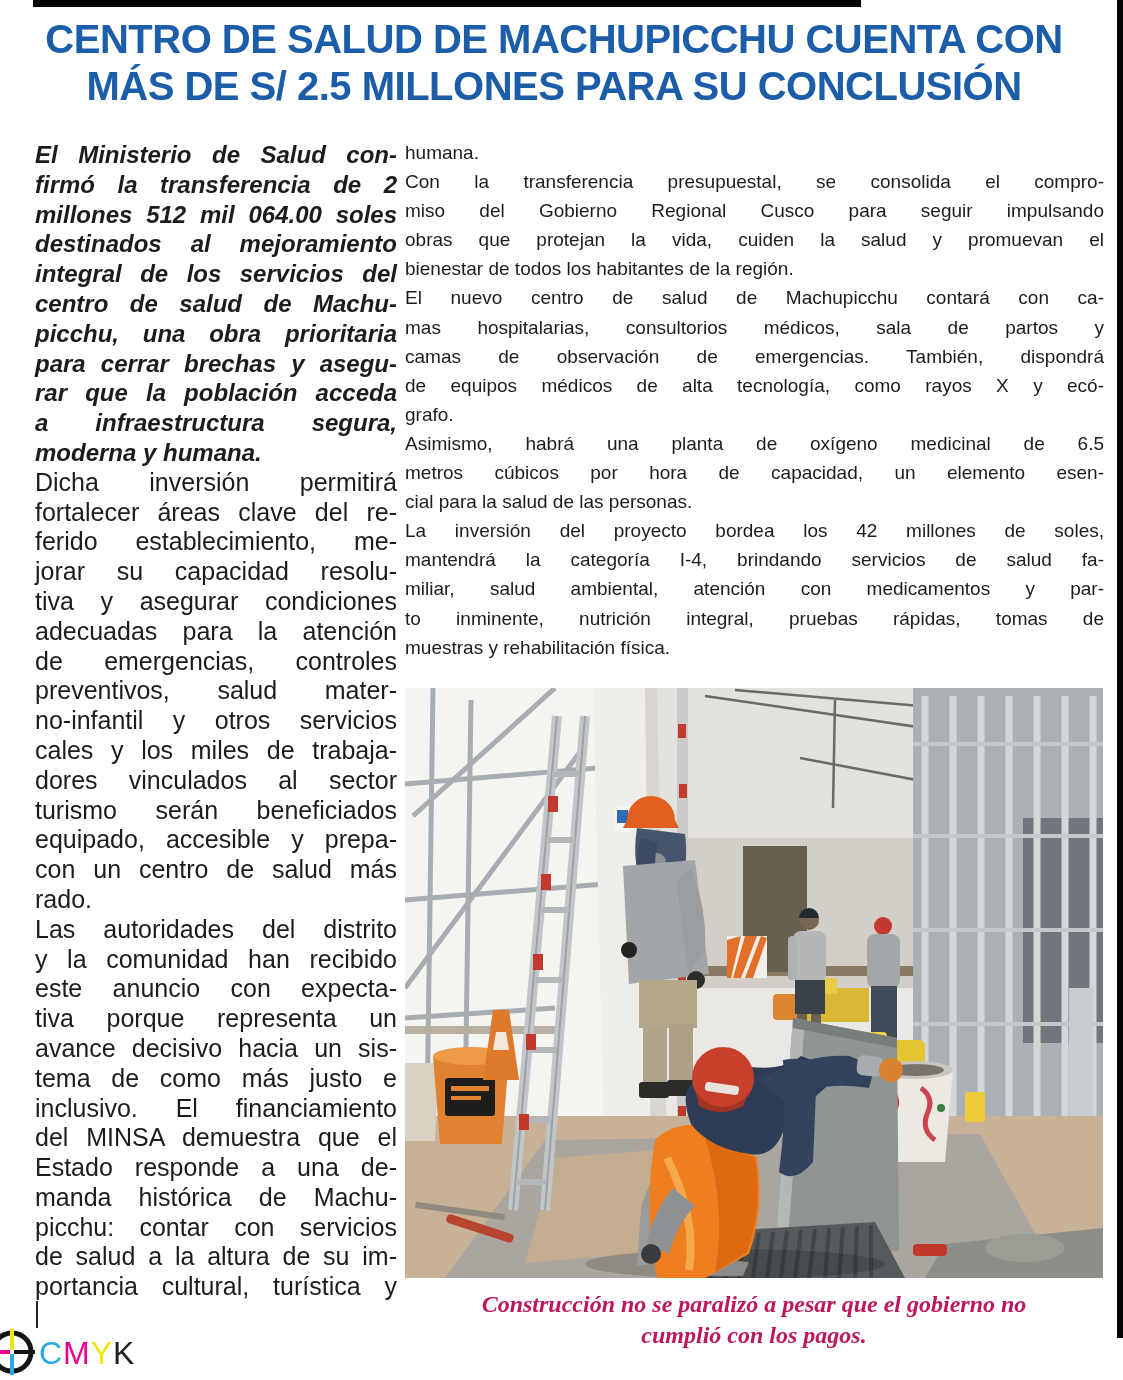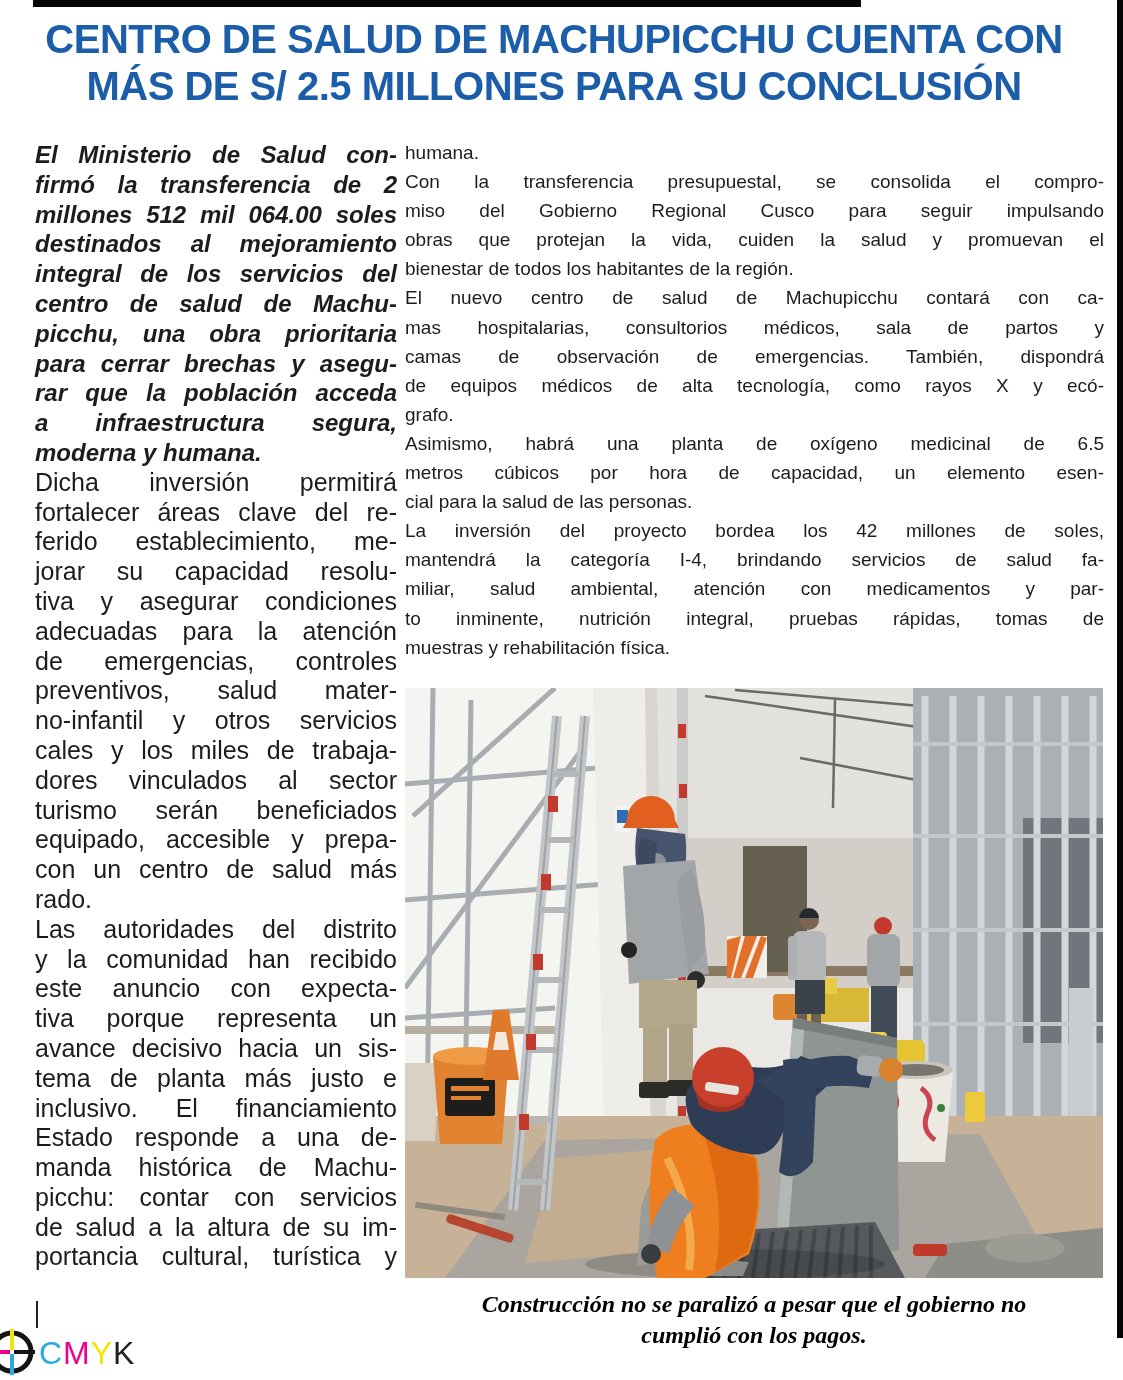--- a/index.html
+++ b/index.html
@@ -22,21 +22,21 @@
   .tline{text-align:justify;text-align-last:justify;text-justify:inter-word;white-space:nowrap0;}
   .tline-end{text-align-last:left;}
   .lede{font-weight:bold;font-style:italic;font-size:24px;}
   
   .photo-frame{position:absolute;left:405px;top:688px;width:698px;height:590px;background:#d8d7d3;}
   .photo-frame svg{display:block;width:698px;height:590px;}
   
   .caption{
     position:absolute;left:405px;top:1289px;width:698px;text-align:center;
     font-family:"Liberation Serif", serif;font-style:italic;font-weight:bold;
-    font-size:24px;line-height:31px;color:#000000;
+    font-size:24px;line-height:31px;color:#be185d;
   }
   
   .reg-mark{position:absolute;left:-12px;top:1328px;width:48px;height:48px;}
   .cmyk-label{position:absolute;left:39px;top:1335px;font-size:32px;letter-spacing:1px;font-weight:normal;}
   .cmyk-label span{display:inline-block;}
 </style>
 </head>
 <body>
 
 <div class="top-bar"></div>
@@ -73,22 +73,23 @@
     <div class="tline">dores vinculados al sector</div>
     <div class="tline">turismo serán beneficiados</div>
     <div class="tline">equipado, accesible y prepa-</div>
     <div class="tline">con un centro de salud más</div>
     <div class="tline tline-end">rado.</div>
     <div class="tline">Las autoridades del distrito</div>
     <div class="tline">y la comunidad han recibido</div>
     <div class="tline">este anuncio con expecta-</div>
     <div class="tline">tiva porque representa un</div>
     <div class="tline">avance decisivo hacia un sis-</div>
-    <div class="tline">tema de planta más justo e</div>
+    <div class="tline">tema de como más justo e</div>
     <div class="tline">inclusivo. El financiamiento</div>
+    <div class="tline">del MINSA demuestra que el</div>
     <div class="tline">Estado responde a una de-</div>
     <div class="tline">manda histórica de Machu-</div>
     <div class="tline">picchu: contar con servicios</div>
     <div class="tline">de salud a la altura de su im-</div>
     <div class="tline">portancia cultural, turística y</div>
   </div>
 
 <div class="col-right">
     <div class="tline tline-end">humana.</div>
     <div class="tline">Con la transferencia presupuestal, se consolida el compro-</div>

